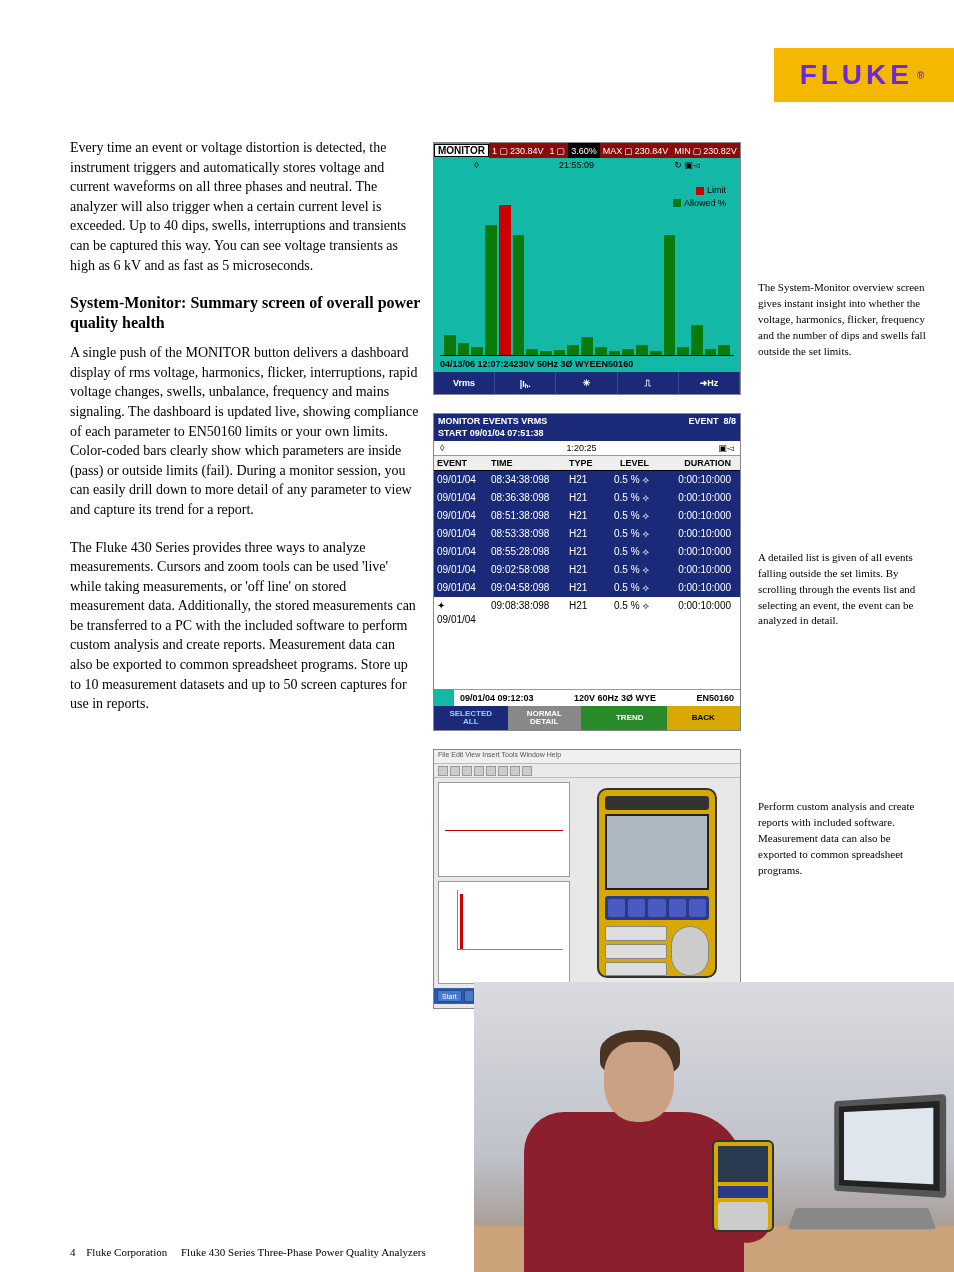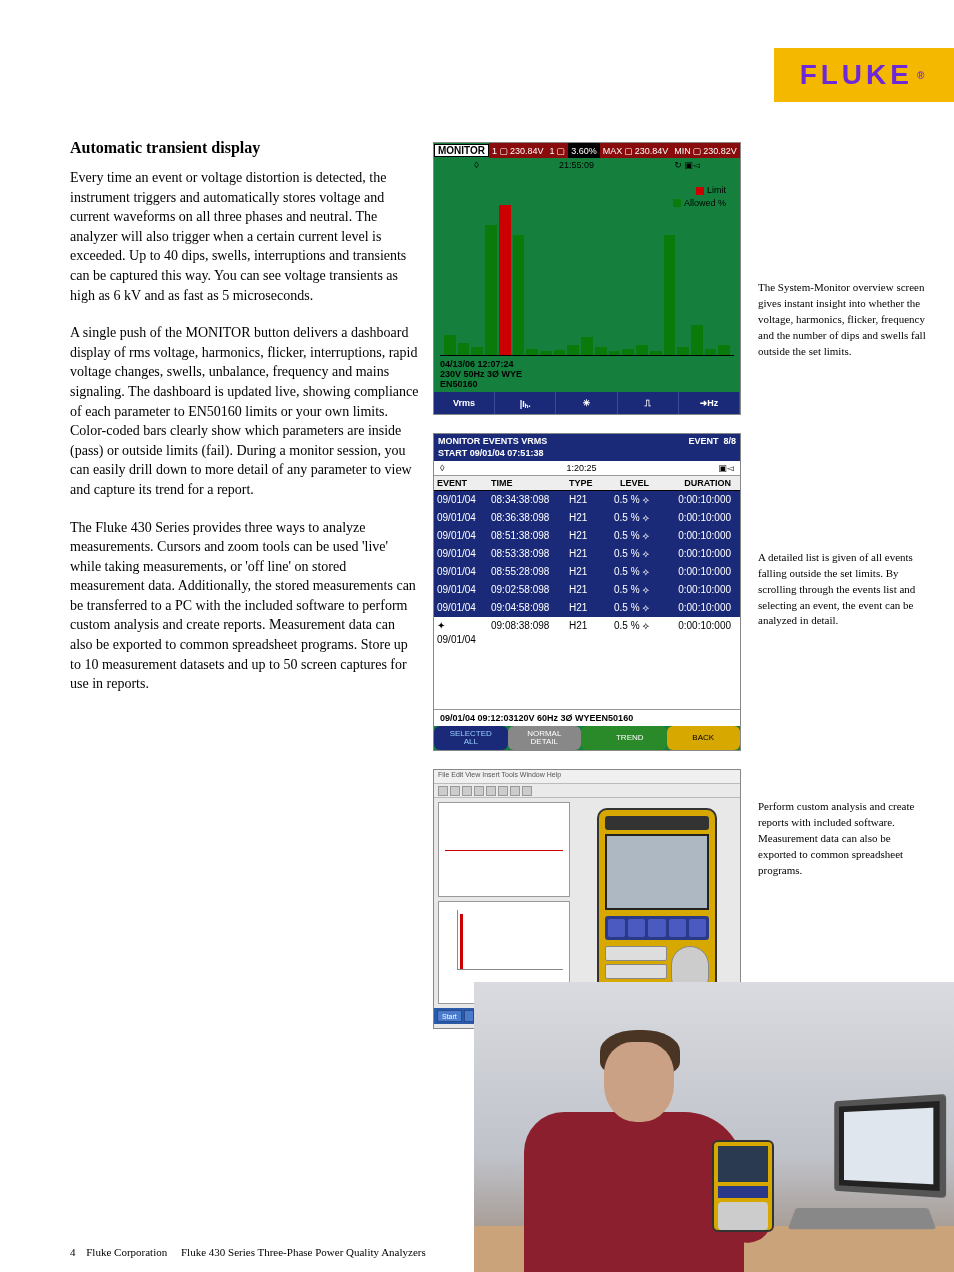--- a/index.html
+++ b/index.html
@@ -52,21 +52,21 @@
     top: 142px;
     left: 433px;
     width: 310px;
   }
   .screenshot {
     width: 308px;
     border: 1px solid #888;
     margin-bottom: 18px;
     font-family: Arial, sans-serif;
     font-size: 9px;
-    background: #15803d;
+    background: #14b8a6;
   }
   
   .s1-top { display: flex; align-items: center; height: 15px; }
   .s1-top .mon { font-weight: bold; font-size: 10px; padding: 0 3px; border: 1px solid #000; background:#fff; }
   .s1-top .seg { display:inline-flex; align-items:center; gap:2px; padding:0 3px; height:15px; }
   .s1-top .red { background:#8a0b0b; color:#fff; }
   .s1-top .pct { background:#000; color:#fff; }
   .s1-chart {
     position: relative;
     height: 180px;
@@ -74,36 +74,36 @@
     margin: 4px 6px 0 6px;
   }
   .s1-timebar { text-align:center; font-size:9px; padding:2px 0; display:flex; justify-content:space-around; align-items:center; }
   .s1-legend { position:absolute; top:8px; right:8px; font-size:9px; text-align:right; line-height:1.4; }
   .s1-legend .lim::before { content:""; display:inline-block; width:8px; height:8px; background:#c00; margin-right:3px; vertical-align:middle; }
   .s1-legend .alw::before { content:""; display:inline-block; width:8px; height:8px; background:#0a7a0a; margin-right:3px; vertical-align:middle; }
   .s1-bars { position:absolute; bottom:0; left:0; right:0; height:160px; display:flex; align-items:flex-end; gap:2px; padding:0 4px; }
   .s1-bars div { flex:1 1 0; }
   .bar-g { background:#0a7a0a; }
   .bar-r { background:#c00; }
-  .s1-foot { display:flex; justify-content:flex-end; padding:3px 6px; font-size:9px; font-weight:bold;flex-direction:column; }
+  .s1-foot { display:flex; justify-content:flex-start; padding:3px 6px; font-size:9px; font-weight:bold; }
   .s1-tabs { display:flex; background:#1a2a78; color:#fff; height:22px; align-items:stretch; }
   .s1-tabs div { flex:1; display:flex; align-items:center; justify-content:center; font-size:9px; border-right:1px solid #3a4a98; font-weight:bold; }
   
   .s2-hd { background:#1a2a78; color:#fff; padding:2px 4px; font-weight:bold; font-size:9px; line-height:1.3; display:flex; justify-content:space-between; }
   .s2-sub { background:#fff; display:flex; justify-content:space-between; padding:2px 6px; font-size:9px; border-bottom:1px solid #999; }
   .s2-th { display:flex; background:#eee; font-weight:bold; font-size:9px; border-bottom:1px solid #000; }
   .s2-th > div, .s2-row > div { padding:2px 3px; }
   .c-date{width:54px;} .c-time{width:78px;} .c-type{width:36px;} .c-level{width:50px; text-align:right;} .c-dur{width:82px; text-align:right;}
   .s2-rows { background:#1a2a78; color:#fff; }
   .s2-row { display:flex; font-size:10px; line-height:1.4; }
   .s2-row.last { background:#fff; color:#000; }
   .s2-gap { height:60px; background:#fff; }
-  .s2-foot { display:flex; padding:3px 6px; font-size:9px; font-weight:bold; background:#fff; border-top:1px solid #999;}
+  .s2-foot { display:flex; justify-content:space-between; padding:3px 6px; font-size:9px; font-weight:bold; background:#fff; border-top:1px solid #999;margin-left:20px;}
   .s2-tabs { display:flex; height:24px; }
-  .s2-tabs div { flex:1; display:flex; flex-direction:column; align-items:center; justify-content:center; font-size:8px; font-weight:normal; line-height:1.1;border-radius:6px; }
+  .s2-tabs div { flex:1; display:flex; flex-direction:column; align-items:center; justify-content:center; font-size:8px; font-weight:bold; line-height:1.1; }
   .s2-tabs .t1{background:#1a2a78;color:#9cf;} .s2-tabs .t2{background:#888;color:#fff;} .s2-tabs .t3{background:#2a8a2a;color:#fff;padding-left:12px;} .s2-tabs .t4{background:#d6a800;color:#000;}
   
   .s3 { height:260px; position:relative; background:#e8e8e8; overflow:hidden; }
   .s3-menu { height:14px; background:#f0f0f0; border-bottom:1px solid #bbb; font-size:7px; padding:1px 4px; color:#555;}
   .s3-tool { height:14px; background:#eaeaea; border-bottom:1px solid #bbb; display:flex; gap:2px; padding:2px 4px;}
   .s3-tool span{width:10px;height:10px;background:#ccc;border:1px solid #999;}
   .s3-body { display:flex; height:210px; }
   .s3-left { width:140px; display:flex; flex-direction:column; gap:4px; padding:4px; }
   .s3-wave { flex:1; background:#fff; border:1px solid #999; position:relative; }
   .s3-wave::after{content:"";position:absolute;left:6px;right:6px;top:50%;height:1px;background:#c00;}
@@ -149,22 +149,22 @@
 </style>
 </head>
 <body>
 
 <div class="logo-band">
     <span>FLUKE</span>
     <sup>®</sup>
   </div>
 
 <div class="main">
-  <h2>Automatic transient display</h2>
   <p>Every time an event or voltage distortion is detected, the instrument triggers and automatically stores voltage and current waveforms on all three phases and neutral. The analyzer will also trigger when a certain current level is exceeded. Up to 40 dips, swells, interruptions and transients can be captured this way. You can see voltage transients as high as 6 kV and as fast as 5 microseconds.</p>
+  <h2>System-Monitor: Summary screen of overall power quality health</h2>
   <p>A single push of the MONITOR button delivers a dashboard display of rms voltage, harmonics, flicker, interruptions, rapid voltage changes, swells, unbalance, frequency and mains signaling. The dashboard is updated live, showing compliance of each parameter to EN50160 limits or your own limits. Color-coded bars clearly show which parameters are inside (pass) or outside limits (fail). During a monitor session, you can easily drill down to more detail of any parameter to view and capture its trend for a report.</p>
   <p>The Fluke 430 Series provides three ways to analyze measurements. Cursors and zoom tools can be used 'live' while taking measurements, or 'off line' on stored measurement data. Additionally, the stored measurements can be transferred to a PC with the included software to perform custom analysis and create reports. Measurement data can also be exported to common spreadsheet programs. Store up to 10 measurement datasets and up to 50 screen captures for use in reports.</p>
 </div>
 
 <div class="figures">
 
   <div class="screenshot">
     <div class="s1-top">
       <span class="mon">MONITOR</span>
       <span class="seg red">1 ▢ <span>230.84V</span></span>

